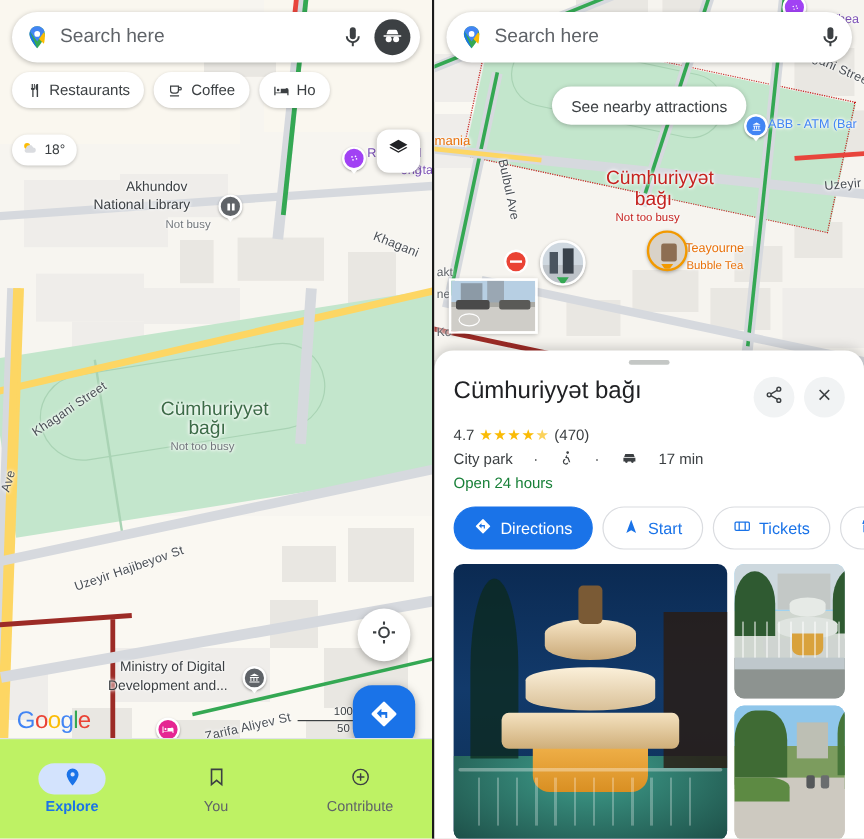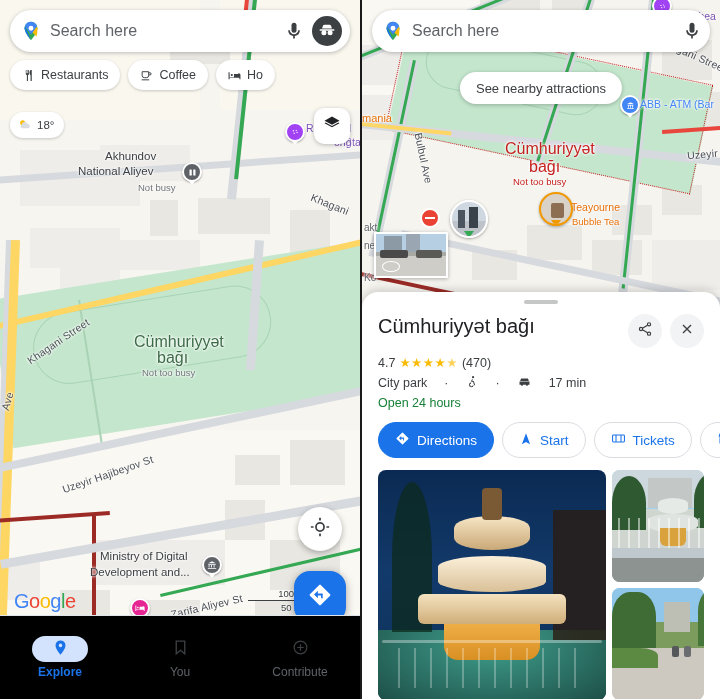--- a/index.html
+++ b/index.html
@@ -123,21 +123,21 @@
   .google-logo span:nth-child(1){color:#4285f4}
   .google-logo span:nth-child(2){color:#ea4335}
   .google-logo span:nth-child(3){color:#fbbc05}
   .google-logo span:nth-child(4){color:#4285f4}
   .google-logo span:nth-child(5){color:#34a853}
   .google-logo span:nth-child(6){color:#ea4335}
 
   
   .bottomnav {
     position: absolute; left: 0; right: 0; bottom: 0; height: 84px;
-    background: #000000; display: flex; z-index: 45;
+    background: #bef264; display: flex; z-index: 45;
     border-top: 1px solid #e0e3e8;
   }
   .navitem {
     flex: 1; display: flex; flex-direction: column; align-items: center;
     justify-content: center; gap: 3px; font-size: 12px; color: #5f6368;
   }
   .navitem .pillbg {
     width: 56px; height: 26px; border-radius: 14px; display: flex;
     align-items: center; justify-content: center;
   }
@@ -281,21 +281,21 @@
       <div class="road grey" style="left:6px;top:240px;width:10px;height:420px;transform:rotate(2deg);"></div>
       <div class="road major" style="left:11px;top:240px;width:6px;height:420px;transform:rotate(2deg);"></div>
       <div class="road grey" style="left:-20px;top:468px;width:420px;height:8px;transform:rotate(-12deg);"></div>
       <div class="road darkred" style="left:-20px;top:520px;width:130px;height:4px;transform:rotate(-4deg);"></div>
       <div class="road darkred" style="left:92px;top:516px;width:4px;height:130px;"></div>
       <div class="road grey" style="left:0px;top:560px;width:400px;height:9px;transform:rotate(-10deg);"></div>
       <div class="road green" style="left:160px;top:594px;width:230px;height:3px;transform:rotate(-13deg);"></div>
       <div class="road grey" style="left:255px;top:240px;width:9px;height:130px;transform:rotate(4deg);"></div>
 
       <div class="maplabel poi-name" style="left:105px;top:150px;"><span>Akhundov</span></div>
-      <div class="maplabel poi-name" style="left:78px;top:165px;"><span>National Aliyev</span></div>
+      <div class="maplabel poi-name" style="left:78px;top:165px;"><span>National Library</span></div>
       <div class="maplabel sub" style="left:138px;top:182px;"><span>Not busy</span></div>
       <div class="pin grey2" style="left:182px;top:162px;">
         <svg width="9" height="9" viewBox="0 0 24 24" fill="#fff">
             <rect x="4" y="4" width="6" height="16" rx="1"></rect>
             <rect x="14" y="4" width="6" height="16" rx="1"></rect>
           </svg>
       </div>
 
       <div class="maplabel park-name" style="left:134px;top:333px;"><span>Cümhuriyyət</span></div>
       <div class="maplabel park-name" style="left:157px;top:349px;"><span>bağı</span></div>

